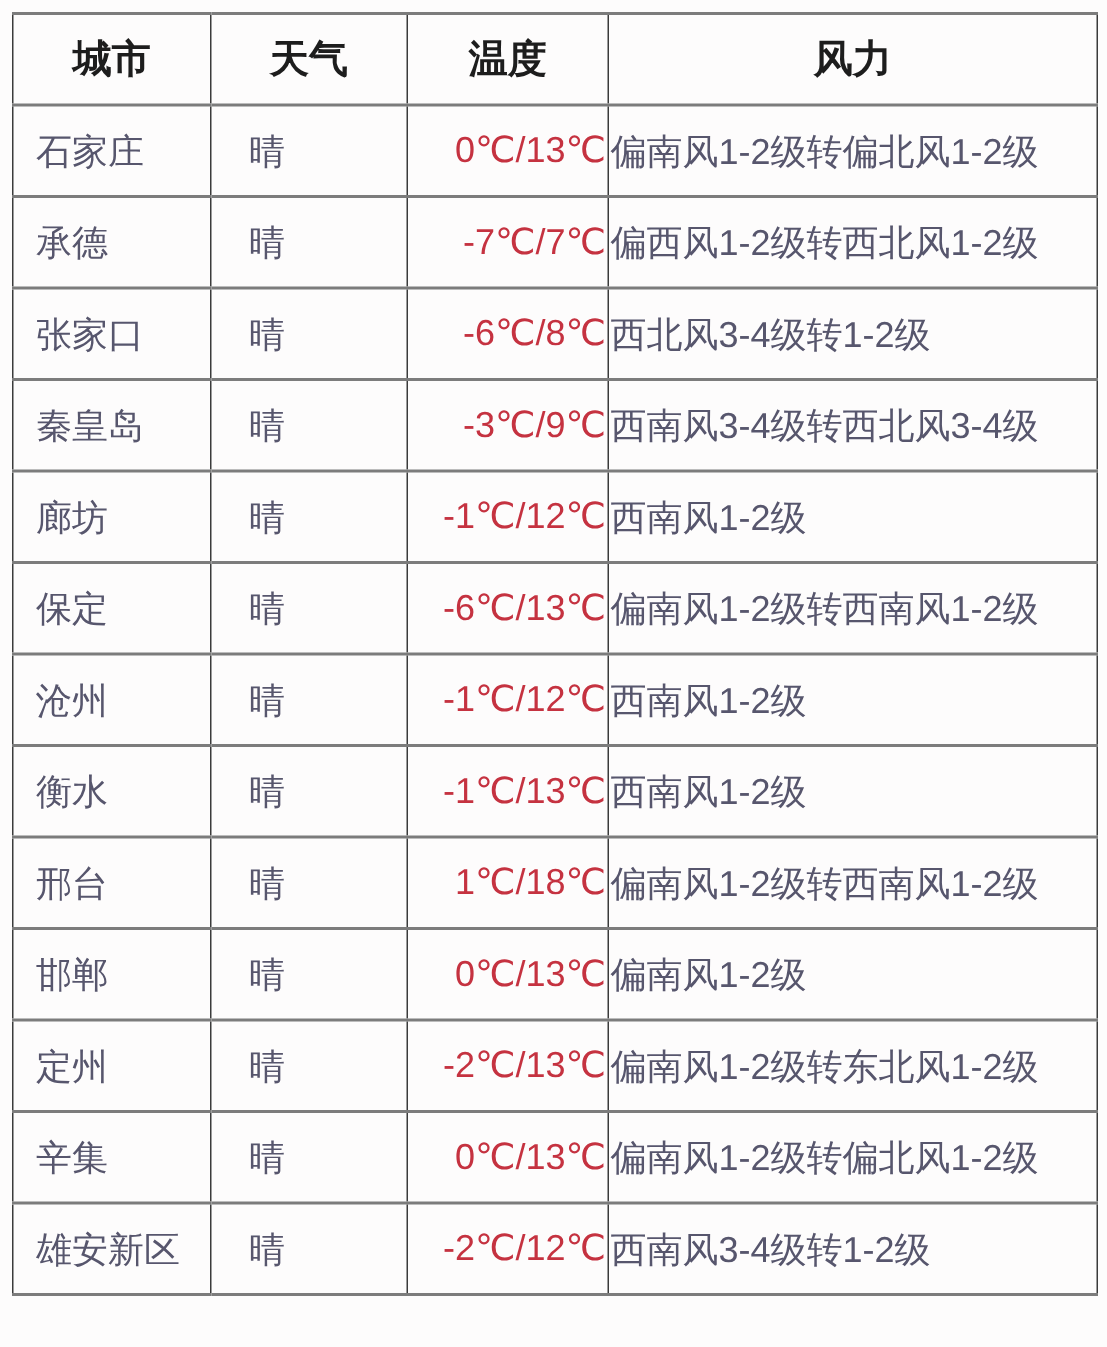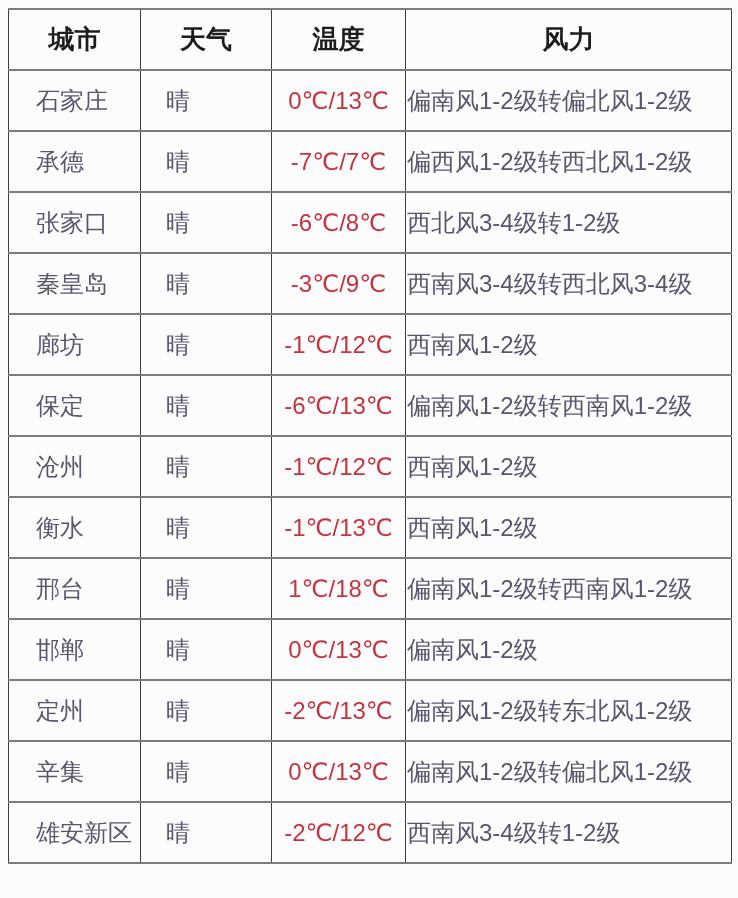--- a/index.html
+++ b/index.html
@@ -39,23 +39,23 @@
     font-family:Liberation Serif, serif;
     font-weight:bold;
     font-size:26px;
     color:var(--header-text);
     text-align:center;
   }
   td{
     font-size:24px;
     color:var(--body-text);
   }
-  td.city{text-align:left;padding-left:27px;}
+  td.city{text-align:left;padding-left:15px;}
   td.weather{text-align:left;padding-left:25px;}
-  td.temp{text-align:center;color:var(--temp-color);}
+  td.temp{text-align:right;color:var(--temp-color);}
   td.wind{text-align:left;}
 </style>
 </head>
 <body>
 
 <table class="weather">
   <colgroup>
     <col class="c-city">
       <col class="c-weather">
       <col class="c-temp">

